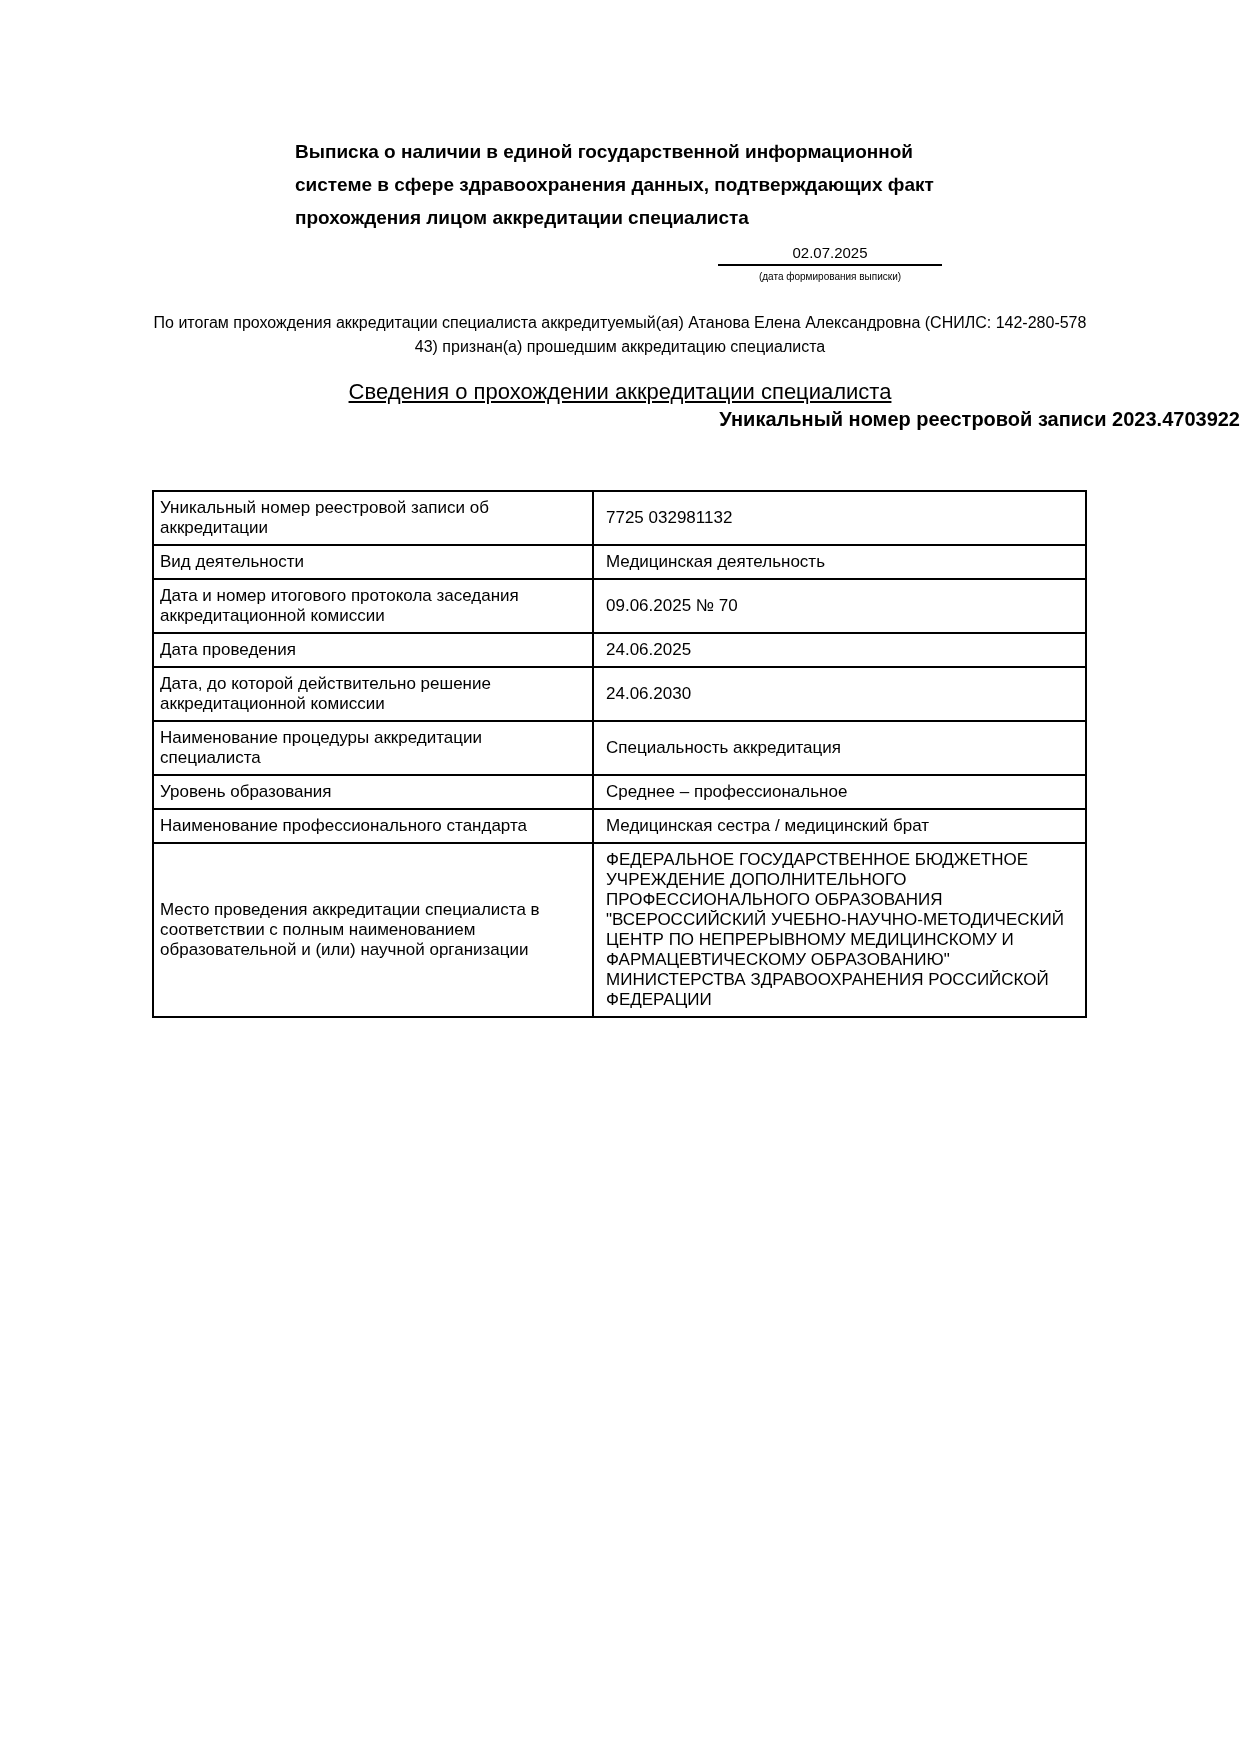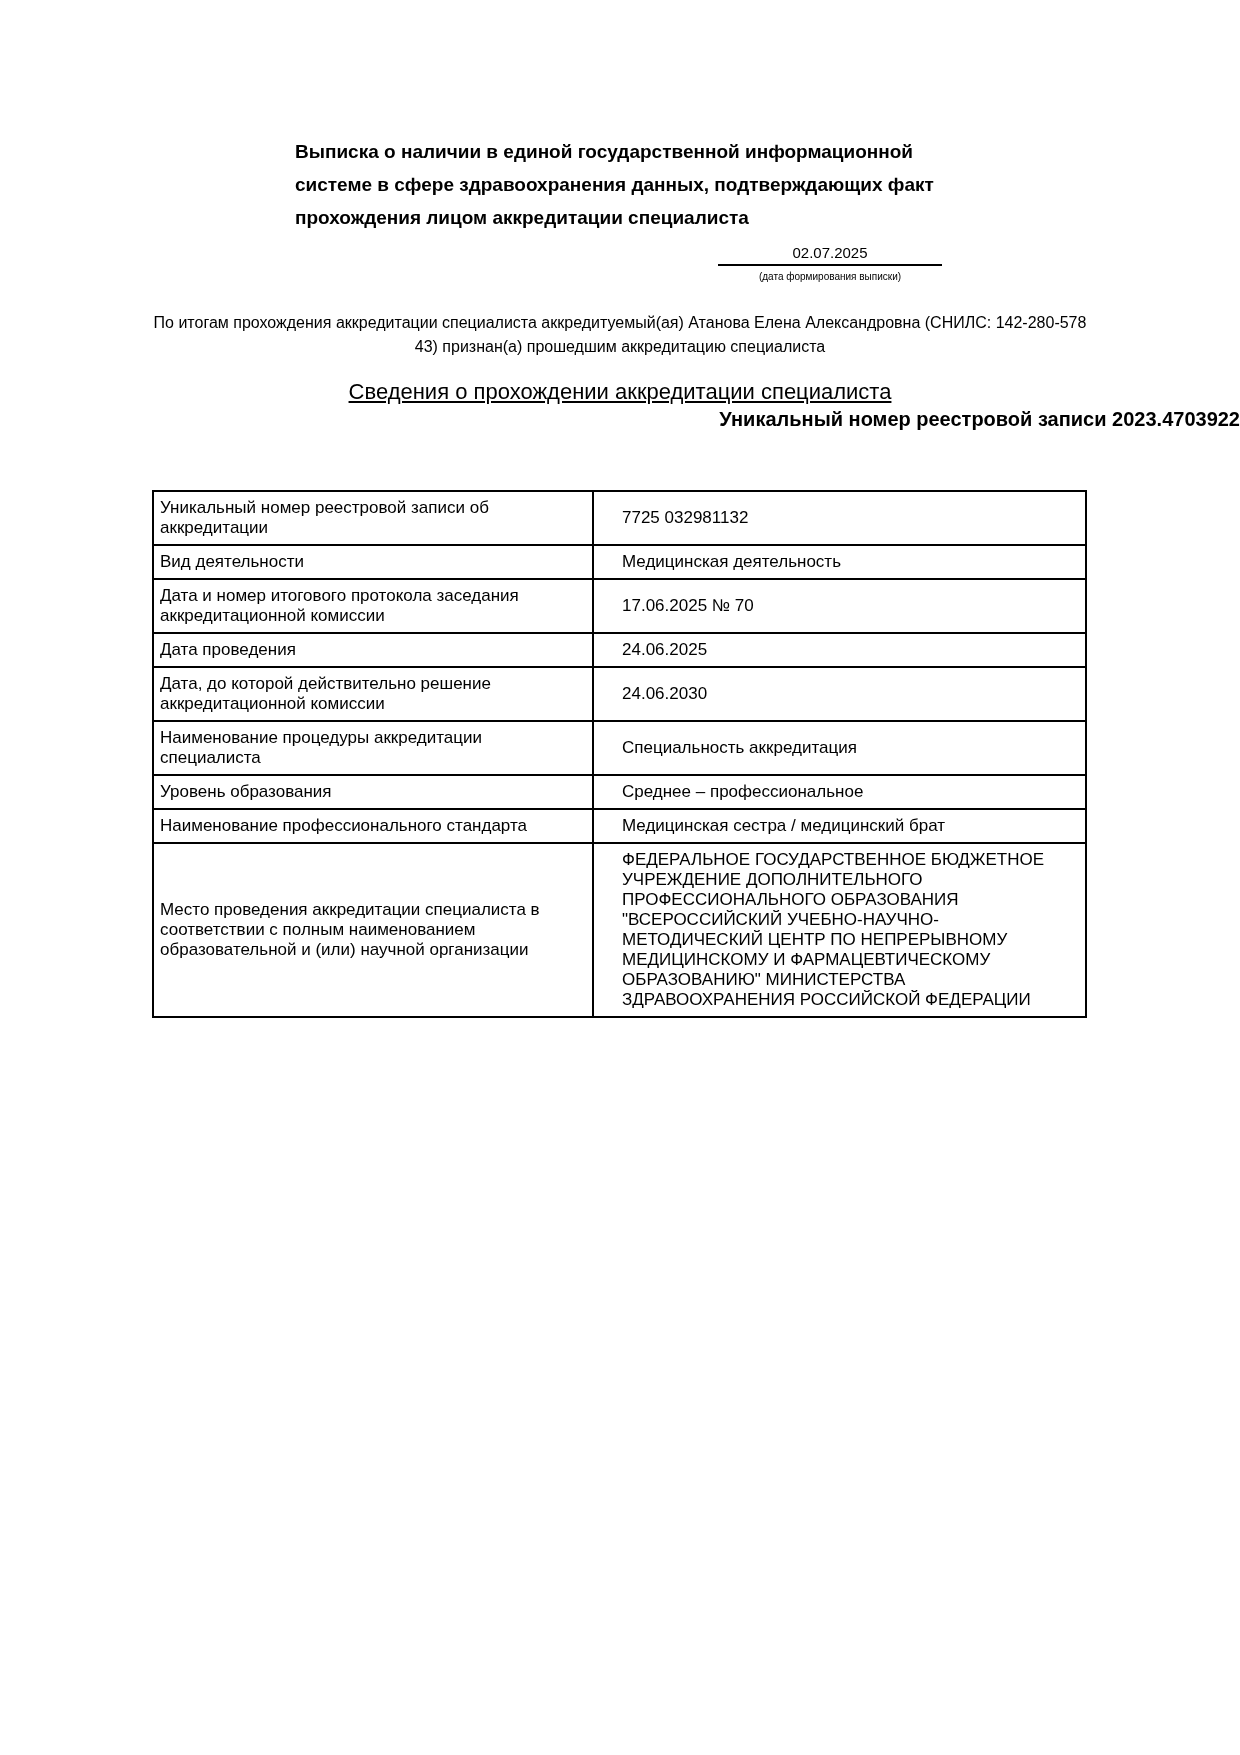--- a/index.html
+++ b/index.html
@@ -71,21 +71,21 @@
     table-layout: fixed;
     font-size: 17px;
   }
   table.acc-table td {
     border: 2px solid #000000;
     vertical-align: middle;
     line-height: 20px;
     padding: 6px 10px 6px 6px;
   }
   table.acc-table td.cell-label { width: 440px; padding-left: 6px; }
-  table.acc-table td.cell-value { padding-left: 28px; }
+  table.acc-table td.cell-value { padding-left: 12px; }
 </style>
 </head>
 <body>
 
 <div class="page">
 
   <div class="doc-title">Выписка о наличии в единой государственной информационной системе в сфере здравоохранения данных, подтверждающих факт прохождения лицом аккредитации специалиста</div>
 
   <div class="date-block">
     <span class="date-value">02.07.2025</span>
@@ -103,21 +103,21 @@
         <tr>
           <td class="cell-label">Уникальный номер реестровой записи об аккредитации</td>
           <td class="cell-value">7725 032981132</td>
         </tr>
         <tr>
           <td class="cell-label">Вид деятельности</td>
           <td class="cell-value">Медицинская деятельность</td>
         </tr>
         <tr>
           <td class="cell-label">Дата и номер итогового протокола заседания аккредитационной комиссии</td>
-          <td class="cell-value">17.06.2025 № 70</td>
+          <td class="cell-value">09.06.2025 № 70</td>
         </tr>
         <tr>
           <td class="cell-label">Дата проведения</td>
           <td class="cell-value">24.06.2025</td>
         </tr>
         <tr>
           <td class="cell-label">Дата, до которой действительно решение аккредитационной комиссии</td>
           <td class="cell-value">24.06.2030</td>
         </tr>
         <tr>

